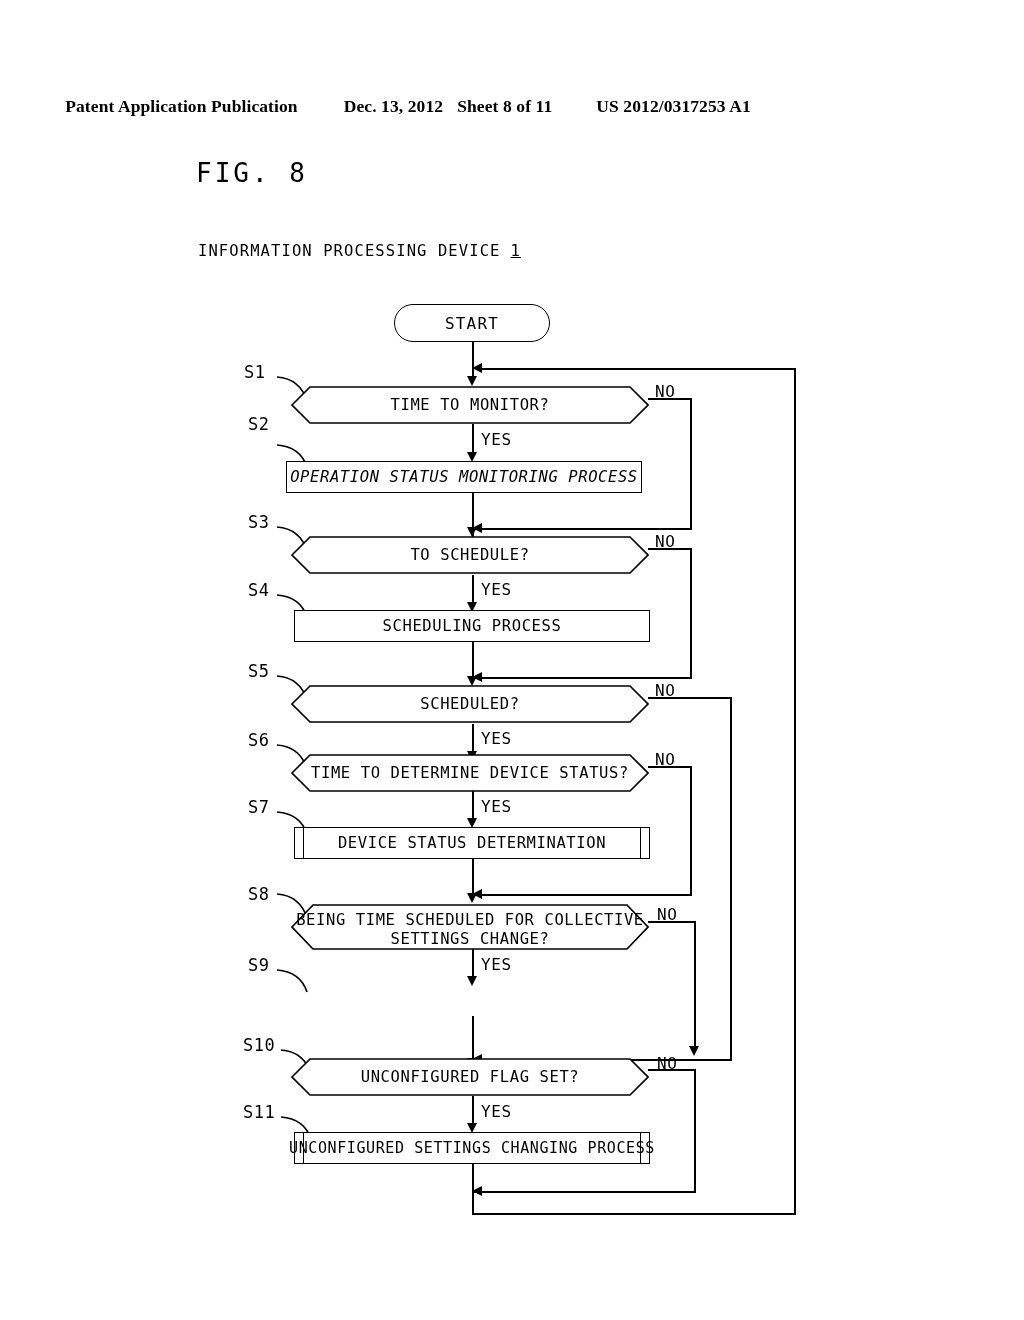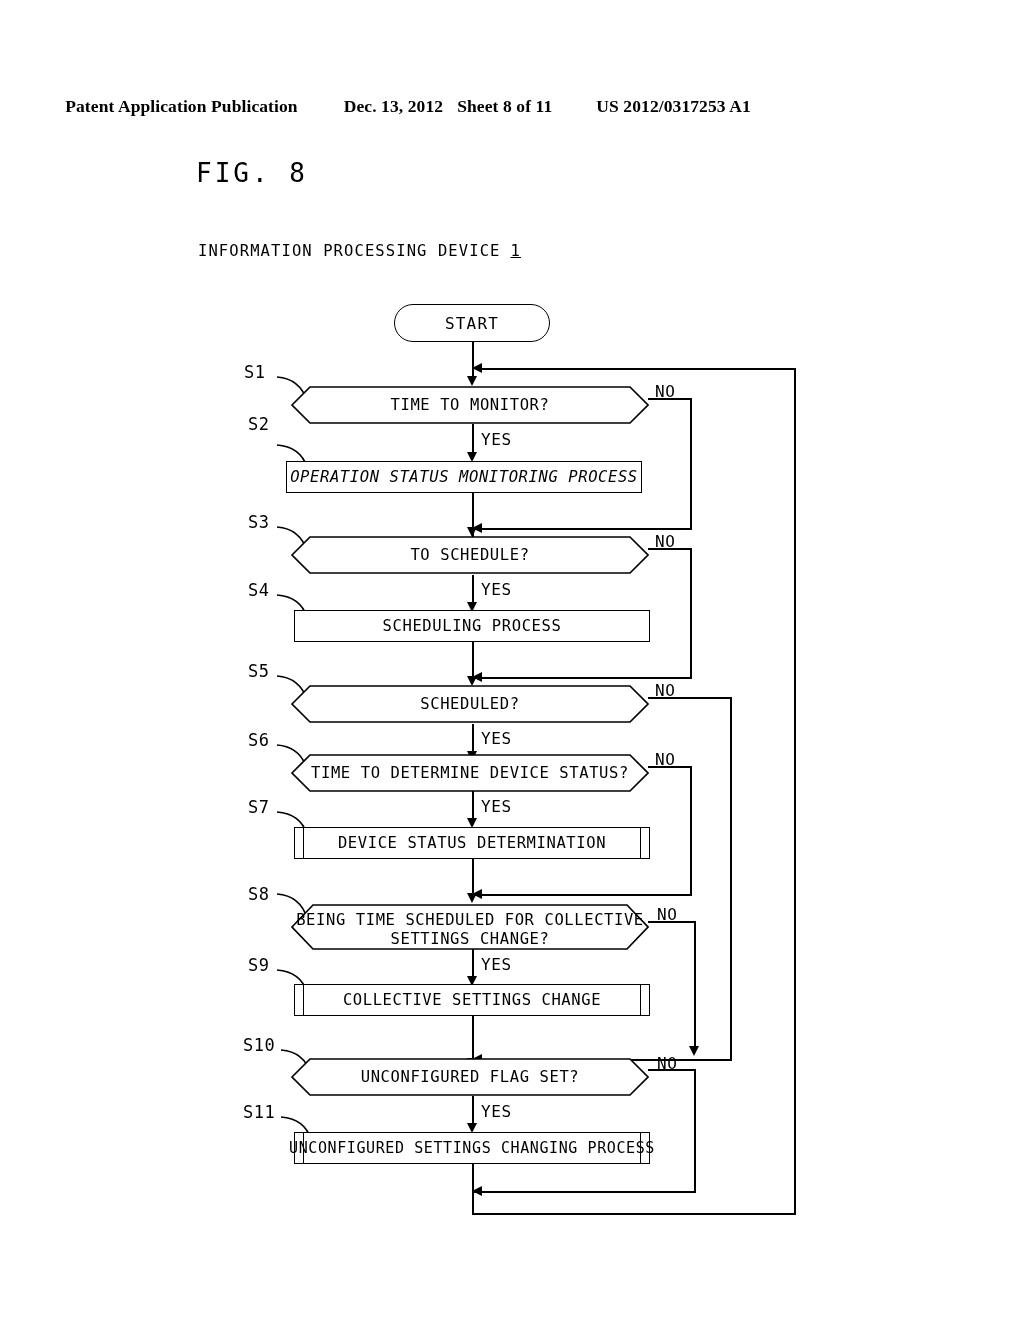--- a/index.html
+++ b/index.html
@@ -279,23 +279,20 @@
     <div class="hextext">BEING TIME SCHEDULED FOR COLLECTIVE
 SETTINGS CHANGE?</div>
   </div>
   <div class="branch" style="left:657px;top:905px;">NO</div>
   <div class="branch" style="left:481px;top:955px;">YES</div>
 
   <div class="node-label" style="left:248px;top:955px;">S9</div>
   <svg class="leader" style="left:276px;top:968px;" width="34" height="26" viewBox="0 0 34 26">
       <path d="M1 2 C 14 3, 26 9, 31 24" fill="none" stroke="#000" stroke-width="1.7"></path>
     </svg>
-  <div class="proc sub" style="left:294px;top:984px;width:356px;height:32px;">
-    <span>COLLECTIVE SETTINGS CHANGE</span>
-  </div>
 
   <div class="node-label" style="left:243px;top:1035px;">S10</div>
   <svg class="leader" style="left:280px;top:1048px;" width="34" height="28" viewBox="0 0 34 28">
       <path d="M1 2 C 14 3, 26 10, 31 26" fill="none" stroke="#000" stroke-width="1.7"></path>
     </svg>
   <div class="hex" style="left:291px;top:1058px;width:358px;height:38px;">
     <svg width="358" height="38" viewBox="0 0 358 38" preserveAspectRatio="none">
       <polygon points="1,19 19,1 339,1 357,19 339,37 19,37" fill="#fff" stroke="#000" stroke-width="1.7"></polygon>
     </svg>
     <div class="hextext">UNCONFIGURED FLAG SET?</div>

